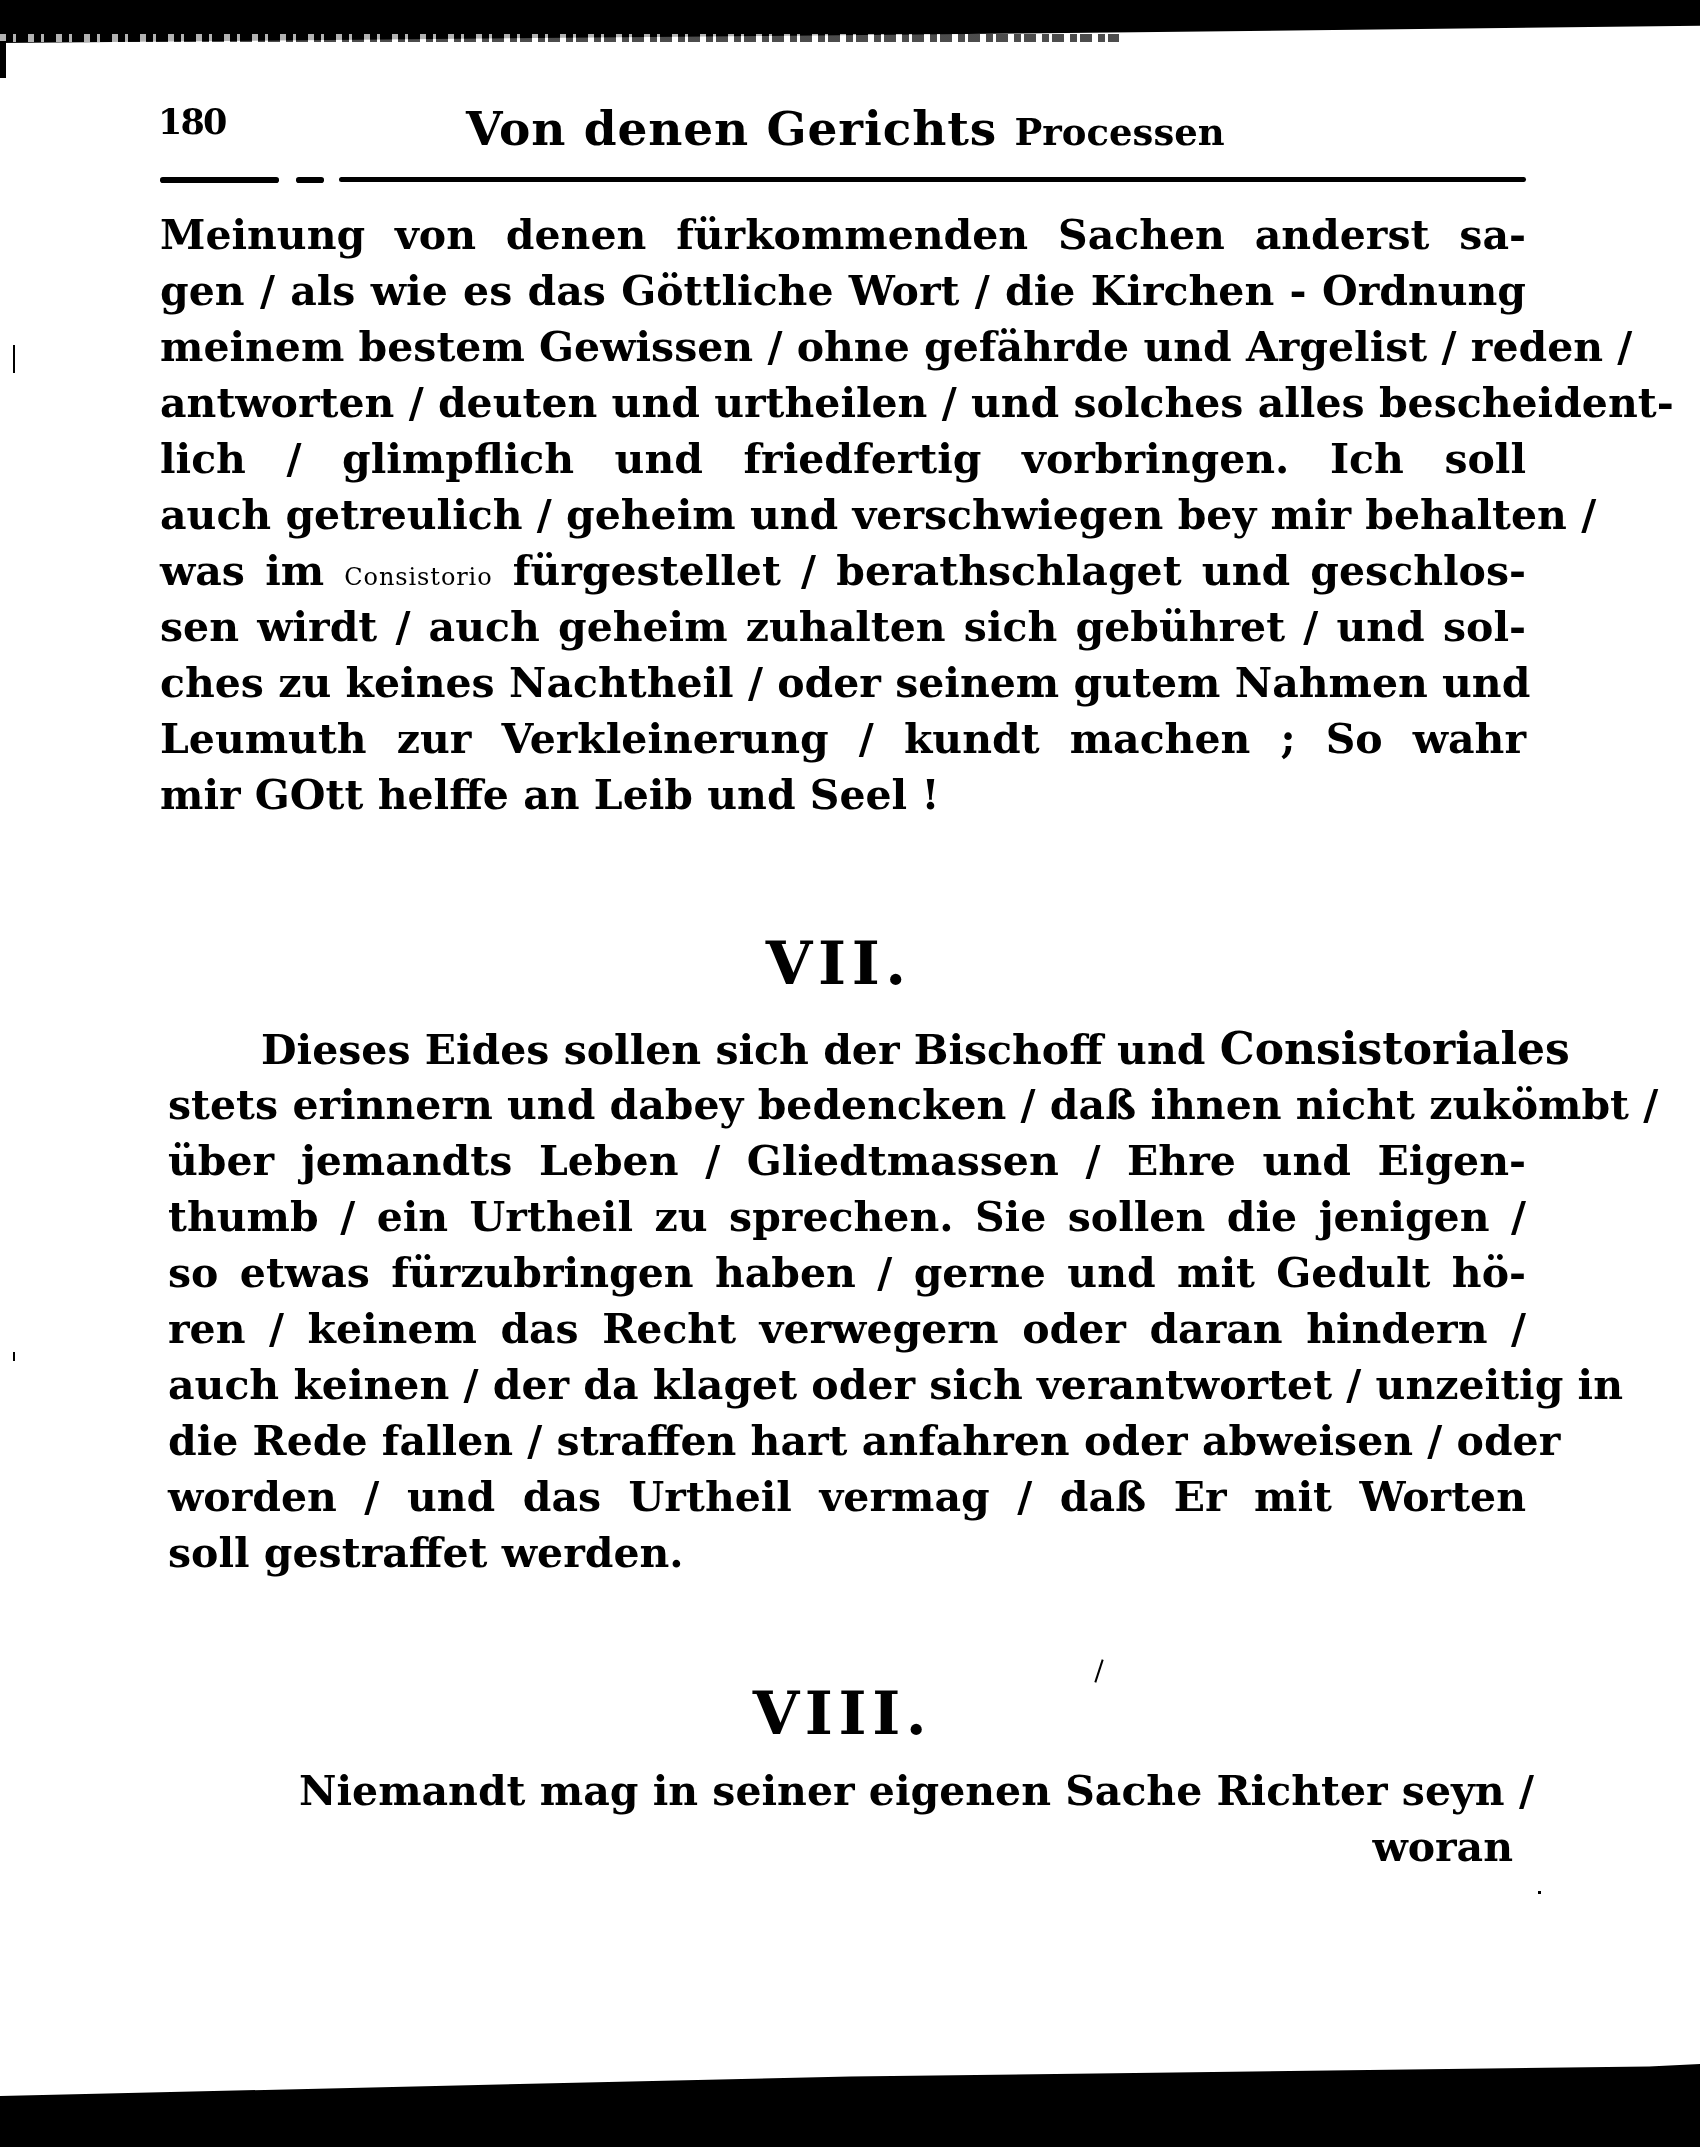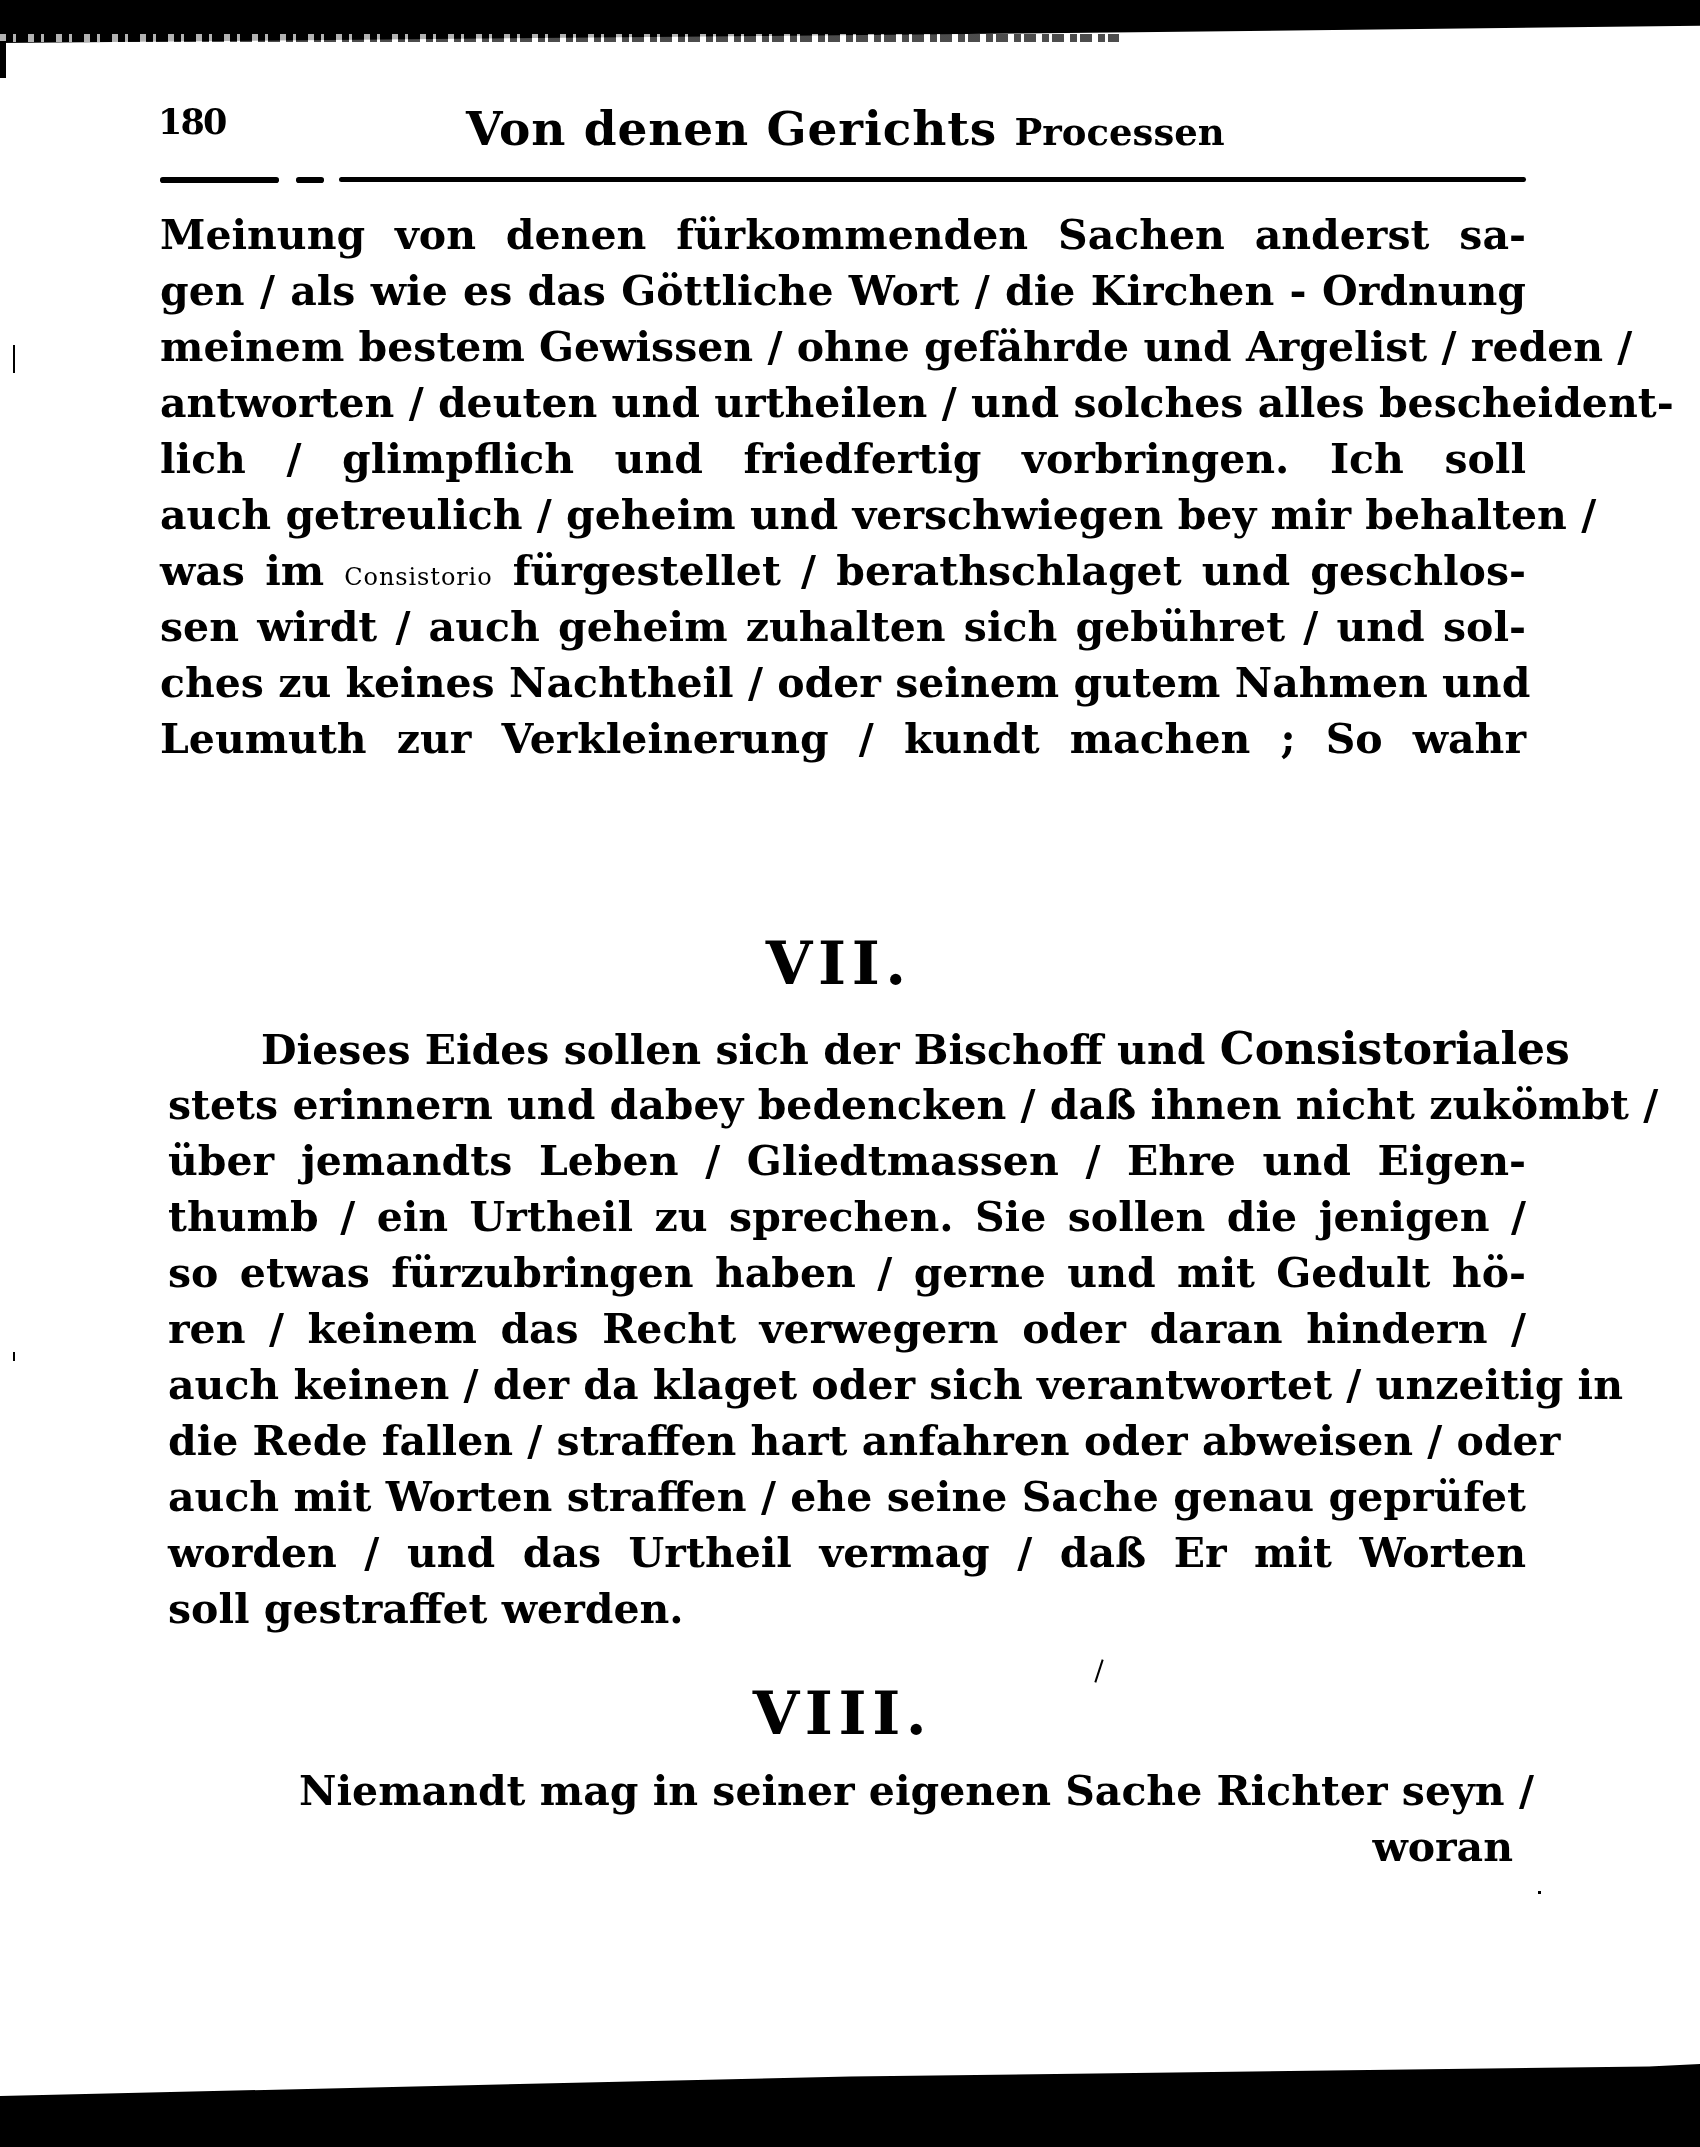--- a/index.html
+++ b/index.html
@@ -154,34 +154,34 @@
     <span class="line">Meinung von denen fürkommenden Sachen anderst sa-</span>
     <span class="line">gen / als wie es das Göttliche Wort / die Kirchen - Ordnung</span>
     <span class="line">meinem bestem Gewissen / ohne gefährde und Argelist / reden /</span>
     <span class="line">antworten / deuten und urtheilen / und solches alles bescheident-</span>
     <span class="line">lich / glimpflich und friedfertig vorbringen. Ich soll</span>
     <span class="line">auch getreulich / geheim und verschwiegen bey mir behalten /</span>
     <span class="line"><span>was im </span><span class="latin-small">Consistorio</span><span> fürgestellet / berathschlaget und geschlos-</span></span>
     <span class="line">sen wirdt / auch geheim zuhalten sich gebühret / und sol-</span>
     <span class="line">ches zu keines Nachtheil / oder seinem gutem Nahmen und</span>
     <span class="line">Leumuth zur Verkleinerung / kundt machen ; So wahr</span>
+    <span class="line last">mir GOtt helffe an Leib und Seel !</span>
   </div>
 
   <div class="section-heading" style="top:928px; left:-11.2px;">VII.</div>
 
   <div class="text-block" style="top:1021px; left:168px; width:1358px;">
     <span class="line indent"><span>Dieses Eides sollen sich der Bischoff und </span><span class="latin-bold">Consistoriales</span></span>
     <span class="line">stets erinnern und dabey bedencken / daß ihnen nicht zukömbt /</span>
     <span class="line">über jemandts Leben / Gliedtmassen / Ehre und Eigen-</span>
     <span class="line">thumb / ein Urtheil zu sprechen. Sie sollen die jenigen /</span>
     <span class="line">so etwas fürzubringen haben / gerne und mit Gedult hö-</span>
     <span class="line">ren / keinem das Recht verwegern oder daran hindern /</span>
     <span class="line">auch keinen / der da klaget oder sich verantwortet / unzeitig in</span>
     <span class="line">die Rede fallen / straffen hart anfahren oder abweisen / oder</span>
-    <span class="line">auch mit Worten straffen / ehe seine Sache genau geprüfet</span>
     <span class="line">worden / und das Urtheil vermag / daß Er mit Worten</span>
     <span class="line last">soll gestraffet werden.</span>
   </div>
 
   <div class="section-heading" style="top:1678px; left:-7.5px;">VIII.</div>
 
   <div class="text-block" style="top:1753px; left:152px; width:1361px;margin-top:10px;">
     <span class="line indent-big">Niemandt mag in seiner eigenen Sache Richter seyn /</span>
     <span class="line right">woran</span>
   </div>

